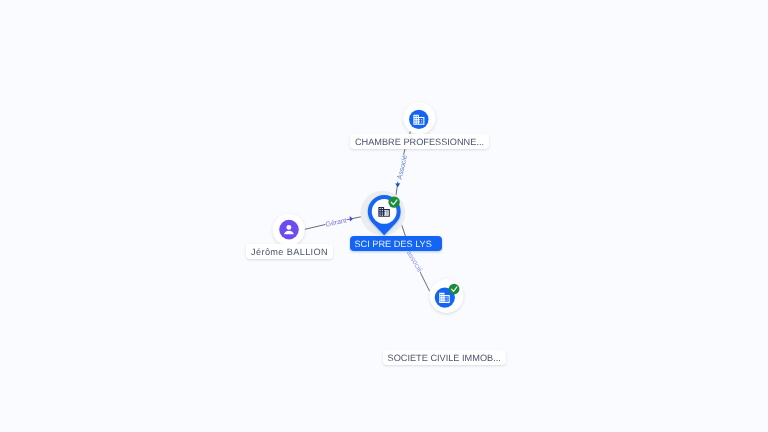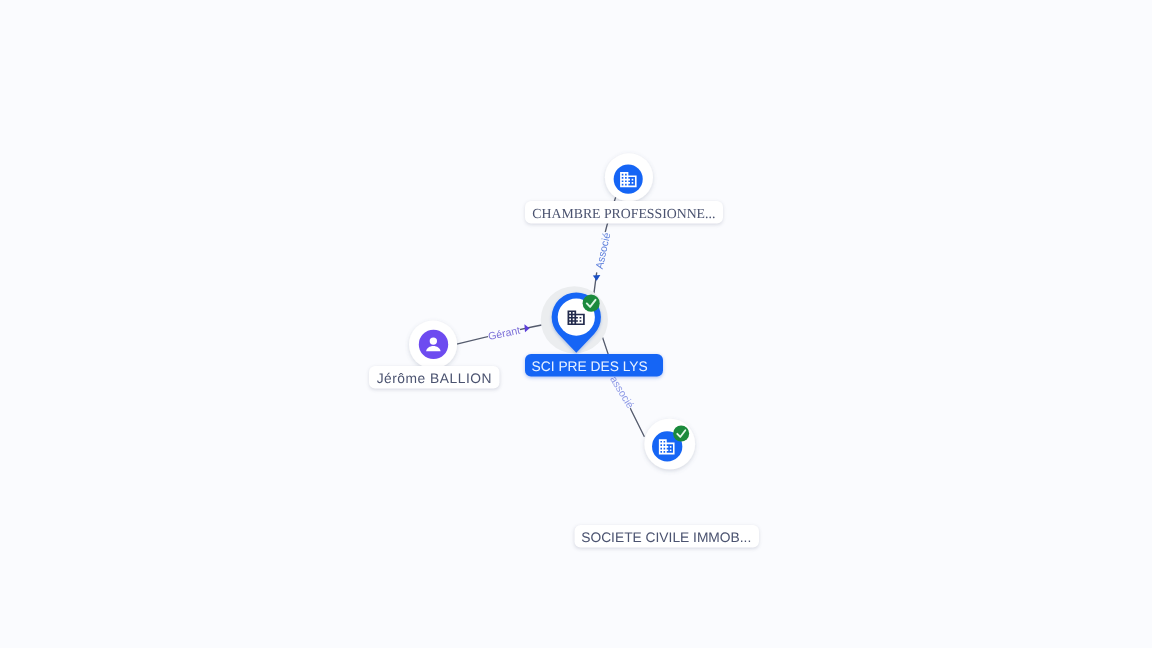--- a/index.html
+++ b/index.html
@@ -102,21 +102,21 @@
       <g fill="#232b4d" transform="translate(377.2,205.3) scale(0.575,0.545)">
         <path d="M12 7V3H2v18h20V7H12zM6 19H4v-2h2v2zm0-4H4v-2h2v2zm0-4H4V9h2v2zm0-4H4V5h2v2zm4 12H8v-2h2v2zm0-4H8v-2h2v2zm0-4H8V9h2v2zm0-4H8V5h2v2zm10 12h-8v-2h2v-2h-2v-2h2v-2h-2V9h8v10zm-2-8h-2v2h2v-2zm0 4h-2v2h2v-2z"></path>
       </g>
       <g>
         <circle cx="394.1" cy="202.1" r="5.7" fill="#1b8a3c"></circle>
         <path d="M391.2,202.3 L393.4,204.6 L397,199.9" stroke="#d9f5e0" stroke-width="1.3" fill="none" stroke-linecap="round" stroke-linejoin="round"></path>
       </g>
     </g>
   </svg>
 
-  <div class="nodelabel" style="left:349.9px;top:133.9px;font-family:Liberation Serif, serif;">CHAMBRE PROFESSIONNE...</div>
+  <div class="nodelabel" style="left:349.9px;top:133.9px;">CHAMBRE PROFESSIONNE...</div>
 
   <div class="nodelabel wide" style="left:246.1px;top:243.8px;text-align:center;">Jérôme BALLION</div>
 
   <div class="nodelabel" style="left:382.5px;top:311.0px;margin-top:39px;">SOCIETE CIVILE IMMOB...</div>
 
   <div class="pinlabel" style="left:338.4px;top:236.1px;width:83.3px;text-align:left;margin-left:12px;">SCI PRE DES LYS</div>
 
 </div>
 
 </body></html>

